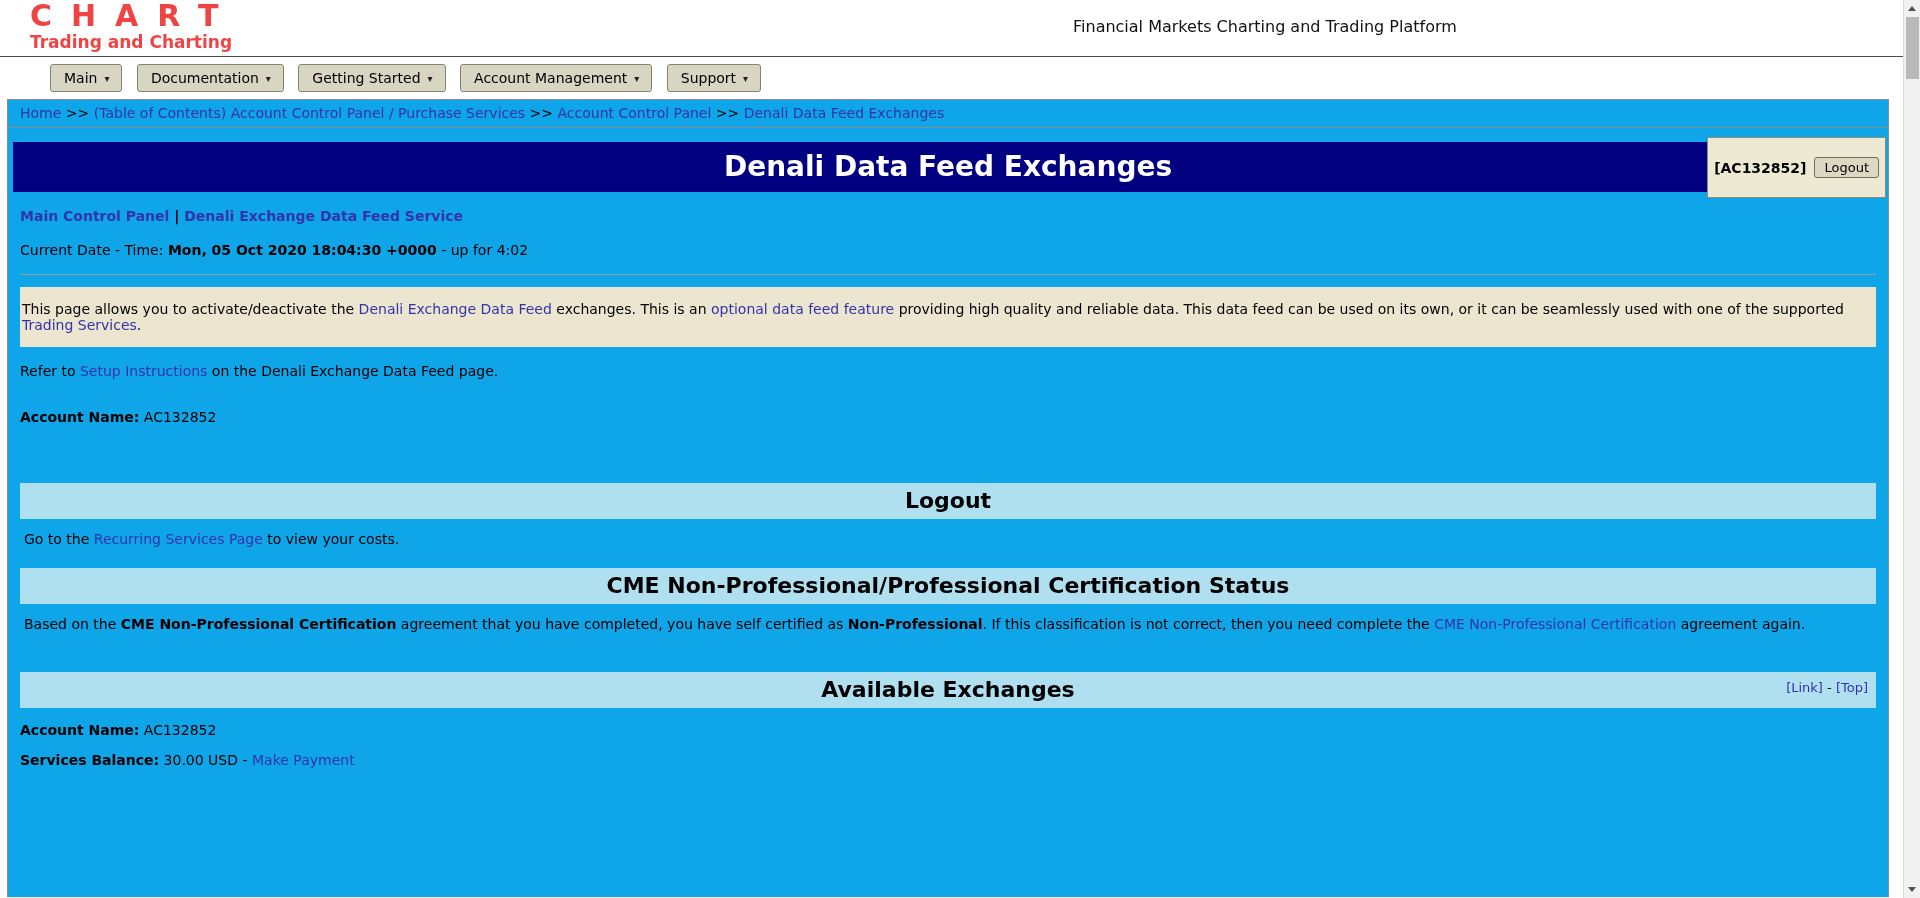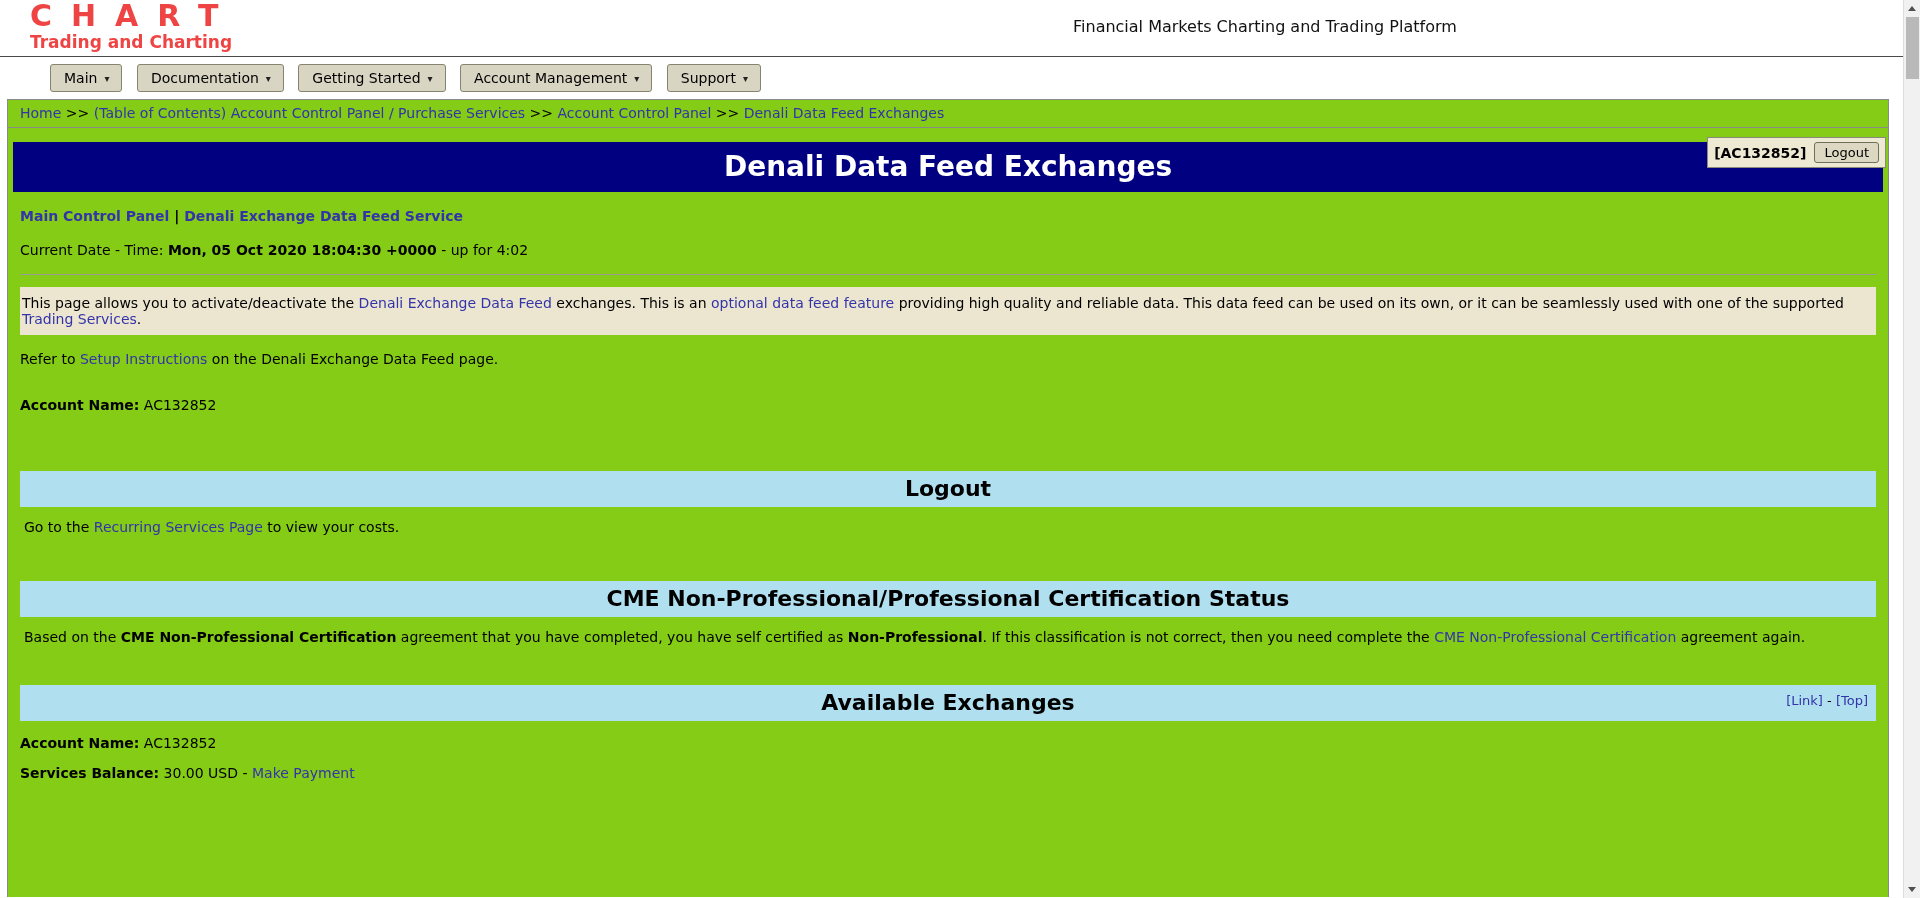--- a/index.html
+++ b/index.html
@@ -24,51 +24,51 @@
   
   nav { padding:7px 0 7px 50px; background:#fff; white-space:nowrap; }
   .nav-btn {
     display:inline-block; margin-right:10px; background:#d9d5c3;
     border:1px solid #85846f; border-radius:3px; padding:5px 12px 5px 13px;
     font-size:14px; font-family:inherit; color:#000; cursor:pointer;
   }
   .caret { font-size:10px; margin-left:7px; position:relative; top:-1px; color:#222; }
 
   
-  .page-frame { margin:0 14px 0 7px; border:1px solid #8a8a8a; border-bottom:none; height:798px; position:relative; background:#84cc16; }
+  .page-frame { margin:0 14px 0 7px; border:1px solid #8a8a8a; border-bottom:none; height:798px; position:relative; background:#0ea5e9; }
   .breadcrumb { border-bottom:1px solid #8a8a8a; padding:5px 12px 6px; font-size:14px; }
   .breadcrumb a { text-decoration:none; }
   .breadcrumb .sep { color:#000; }
   .breadcrumb .current { color:#3333aa; }
 
   .banner-row { position:relative; margin:14px 5px 0; }
   .title-banner { background:#000080; color:#fff; font-size:28px; font-weight:bold; text-align:center; padding:8px 0 9px; }
   .account-box {
     position:absolute; right:-3px; top:-5px; display:flex; align-items:center; gap:8px;
-    background:#eee9d2; border:1px solid #8a8a7a; padding:4px 6px; font-size:14px; z-index:5;
+    background:#eee9d2; border:1px solid #8a8a7a; padding:19px 6px; font-size:14px; z-index:5;
   }
   .acct-id { font-weight:bold; }
   .logout-btn { background:#ddd8c2; border:1px solid #6f6f5f; border-radius:3px; font-size:13px; font-family:inherit; padding:2px 9px; cursor:pointer; }
 
   .content { padding:0 12px 20px; }
   .quick-links { margin:16px 0 0; font-weight:bold; }
   .datetime { margin:18px 0 0; }
   hr { border:none; border-top:1px solid #9a9a9a; margin:16px 0 12px; }
-  .intro { background:#ece6d0; padding:8px 2px; margin:0; }
+  .intro { background:#ece6d0; padding:14px 2px; margin:0; }
   .refer { margin:16px 0 0; }
   .acct-name { margin:30px 0 0; }
 
   .notes-box { margin:18px 58px 0 8px; border:1px solid #999; padding:5px; background:#fff; }
   .notes-header { background:#ff0000; color:#fff; font-weight:bold; padding:5px 9px; font-size:14px; }
   .notes-box ul { margin:15px 0 13px; padding-left:52px; }
   .notes-box li { margin:0; }
 
   .section-banner { background:#b0e0f0; text-align:center; font-size:22px; font-weight:bold; padding:5px 0 6px; position:relative; }
   .sb-costs { margin-top:58px; }
-  .sb-cme { margin-top:46px; }
+  .sb-cme { margin-top:21px; }
   .sb-avail { margin-top:40px; }
   .section-text { margin:12px 4px 0; }
   .linktop { position:absolute; right:8px; top:8px; font-size:13px; font-weight:normal; }
   .acct-name2 { margin:14px 0 0; }
   .services { margin:14px 0 0; }
 
   
   .scrollbar { position:absolute; right:0; top:0; width:17px; height:898px; background:#f1f1f1; border-left:1px solid #dcdcdc; }
   .sb-btn { position:absolute; left:0; width:16px; height:17px; cursor:pointer; }
   .sb-btn.up { top:0; }

